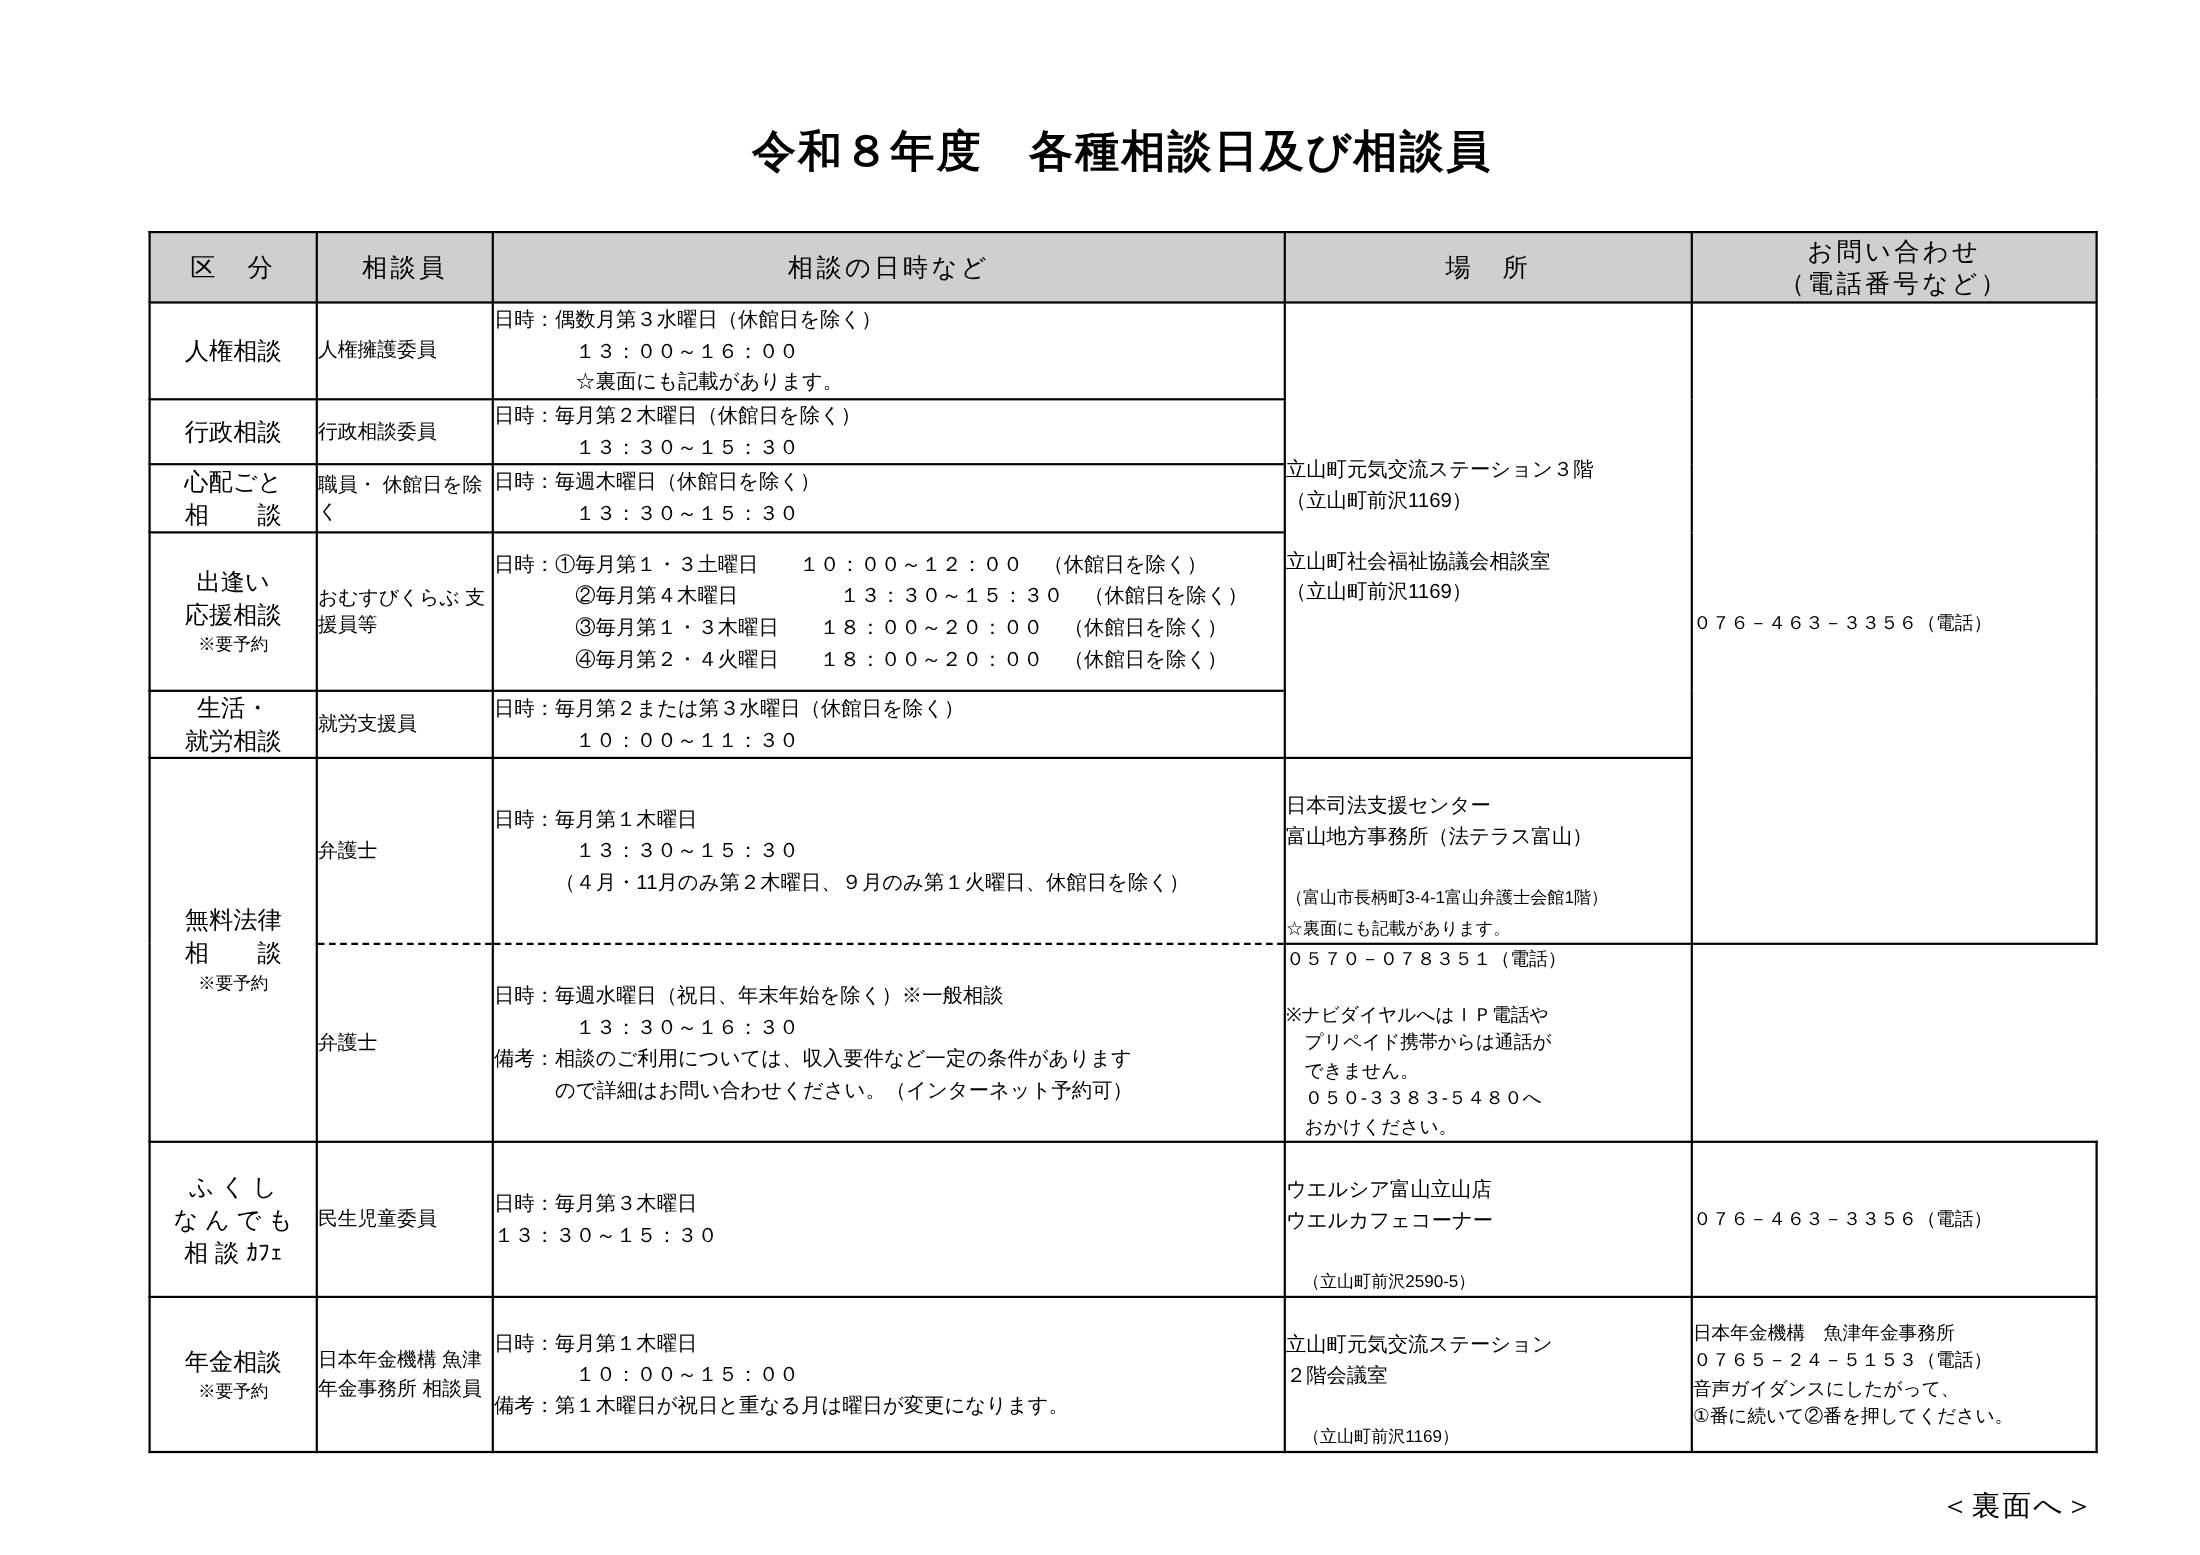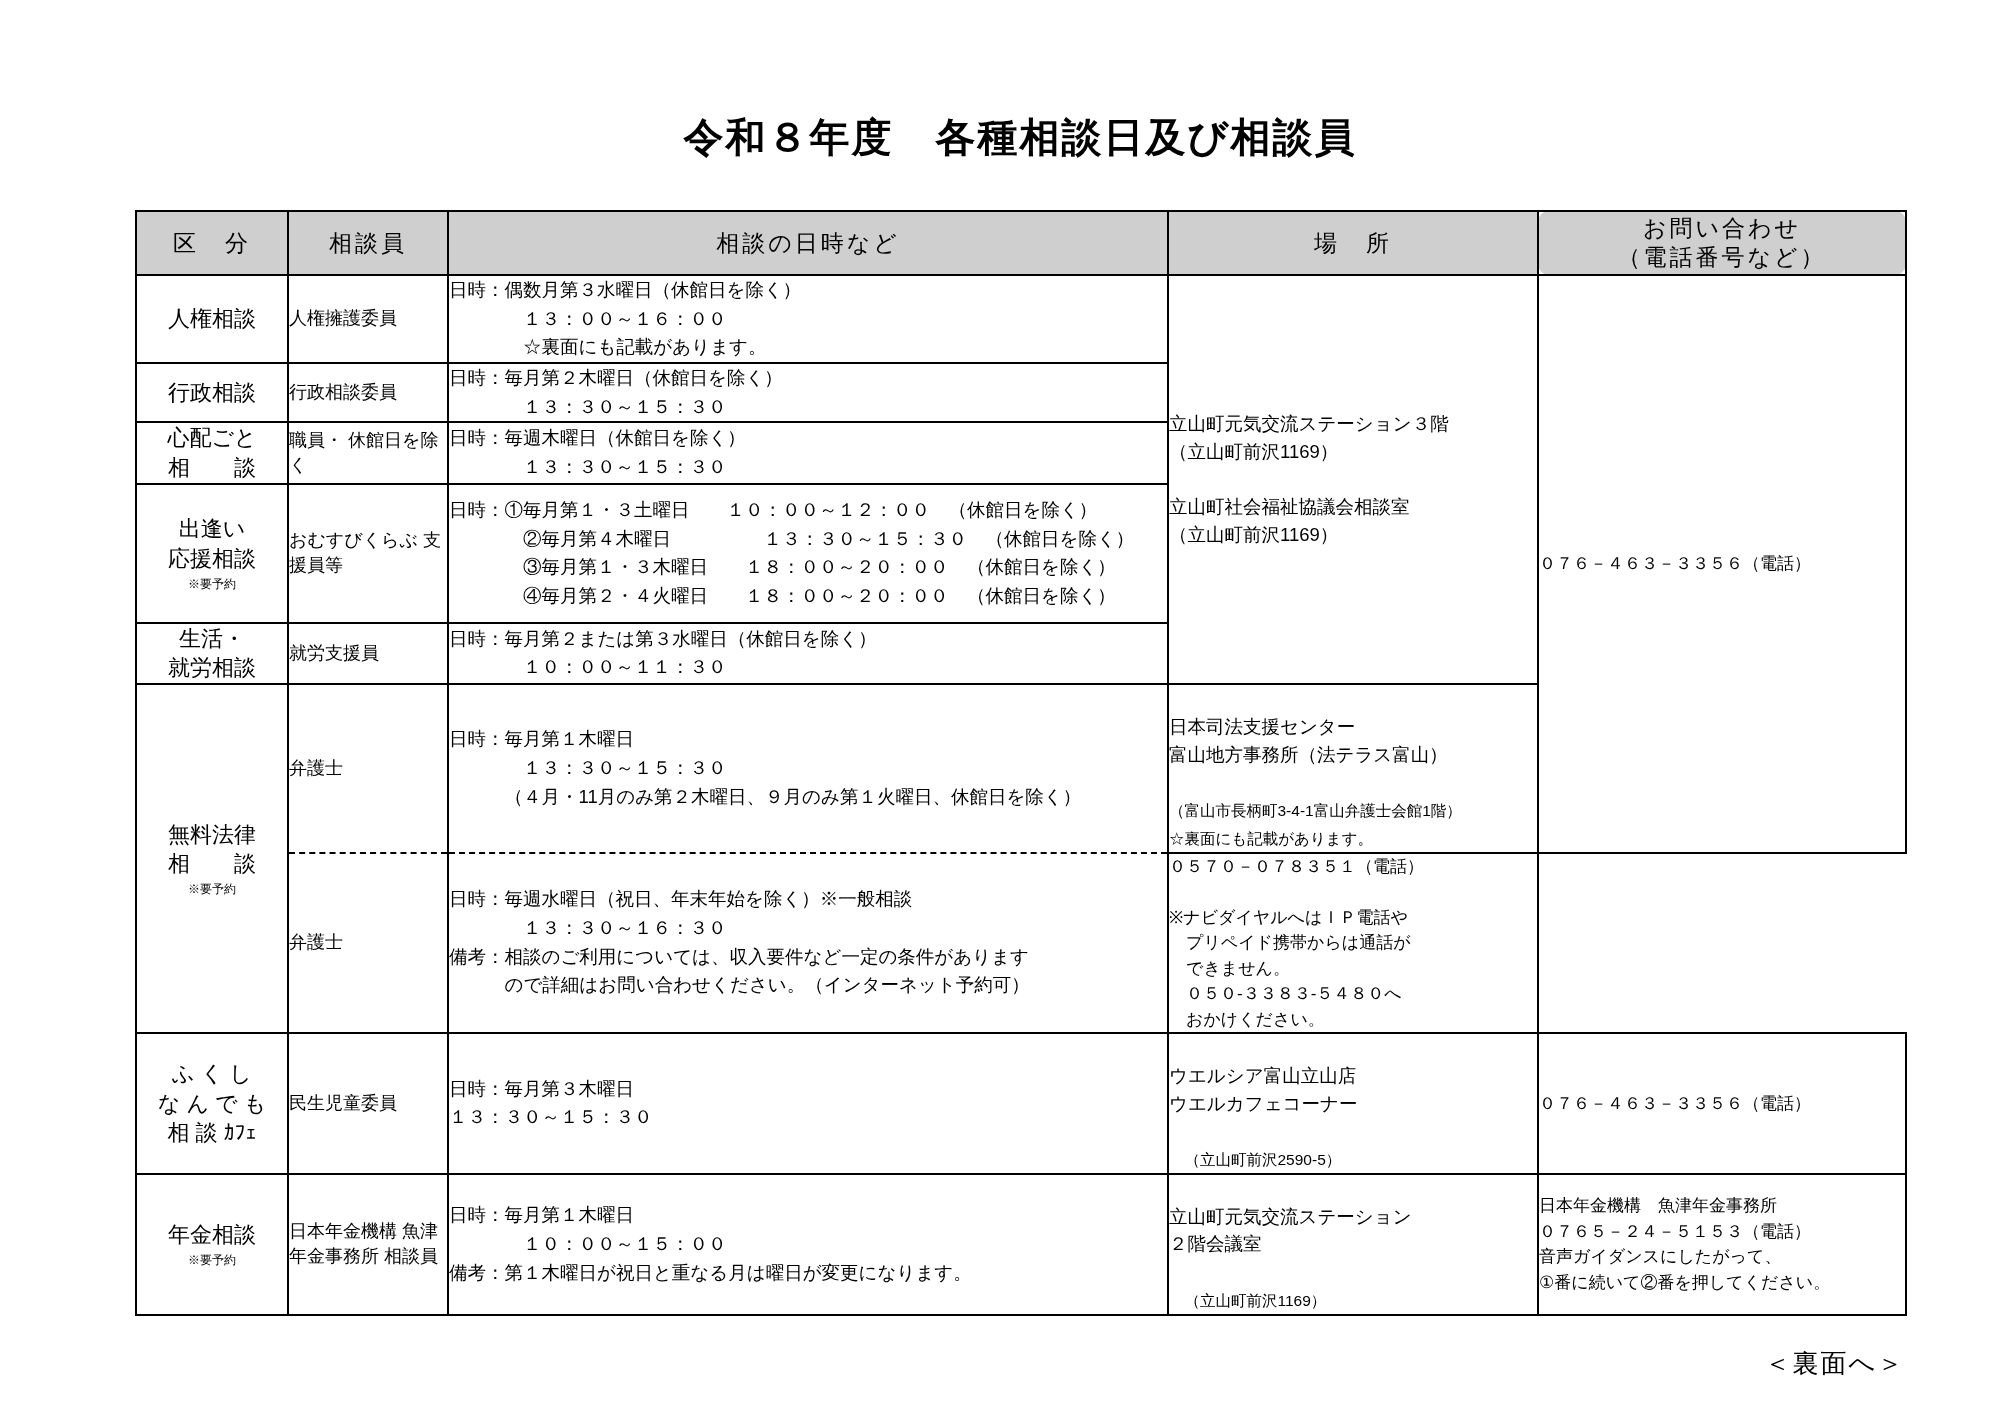--- a/index.html
+++ b/index.html
@@ -59,21 +59,21 @@
   .c-place { width: 370px; }
   .c-contact { width: 368px; }
 
   .kubun {
     text-align: center;
     font-size: 22px;
     line-height: 1.35;
     padding: 4px 2px;
   }
   .kubun .yoyaku {
-    font-size: 12px;
+    font-size: 16px;
     letter-spacing: 0px;
     display: block;
     margin-top: 2px;
   }
   .staff {
     text-align: left;
     font-size: 18px;
     line-height: 1.4;
     padding: 4px 6px;
   }
@@ -116,21 +116,21 @@
     letter-spacing: 0.5px;
   }
   .backside {
     width: 1770px;
     margin: 30px 115px 0 115px;
     text-align: right;
     font-size: 26px;
     letter-spacing: 2px;
     padding-right: 20px;
   }
-  .nowrapcell { white-space: pre-line; border-radius: 11px; }
+  .nowrapcell { white-space: pre-line; }
 </style>
 </head>
 <body>
 
 <div class="page">
 
   <div class="title">令和８年度　各種相談日及び相談員</div>
 
   <div class="table-wrap">
     <table class="main">

